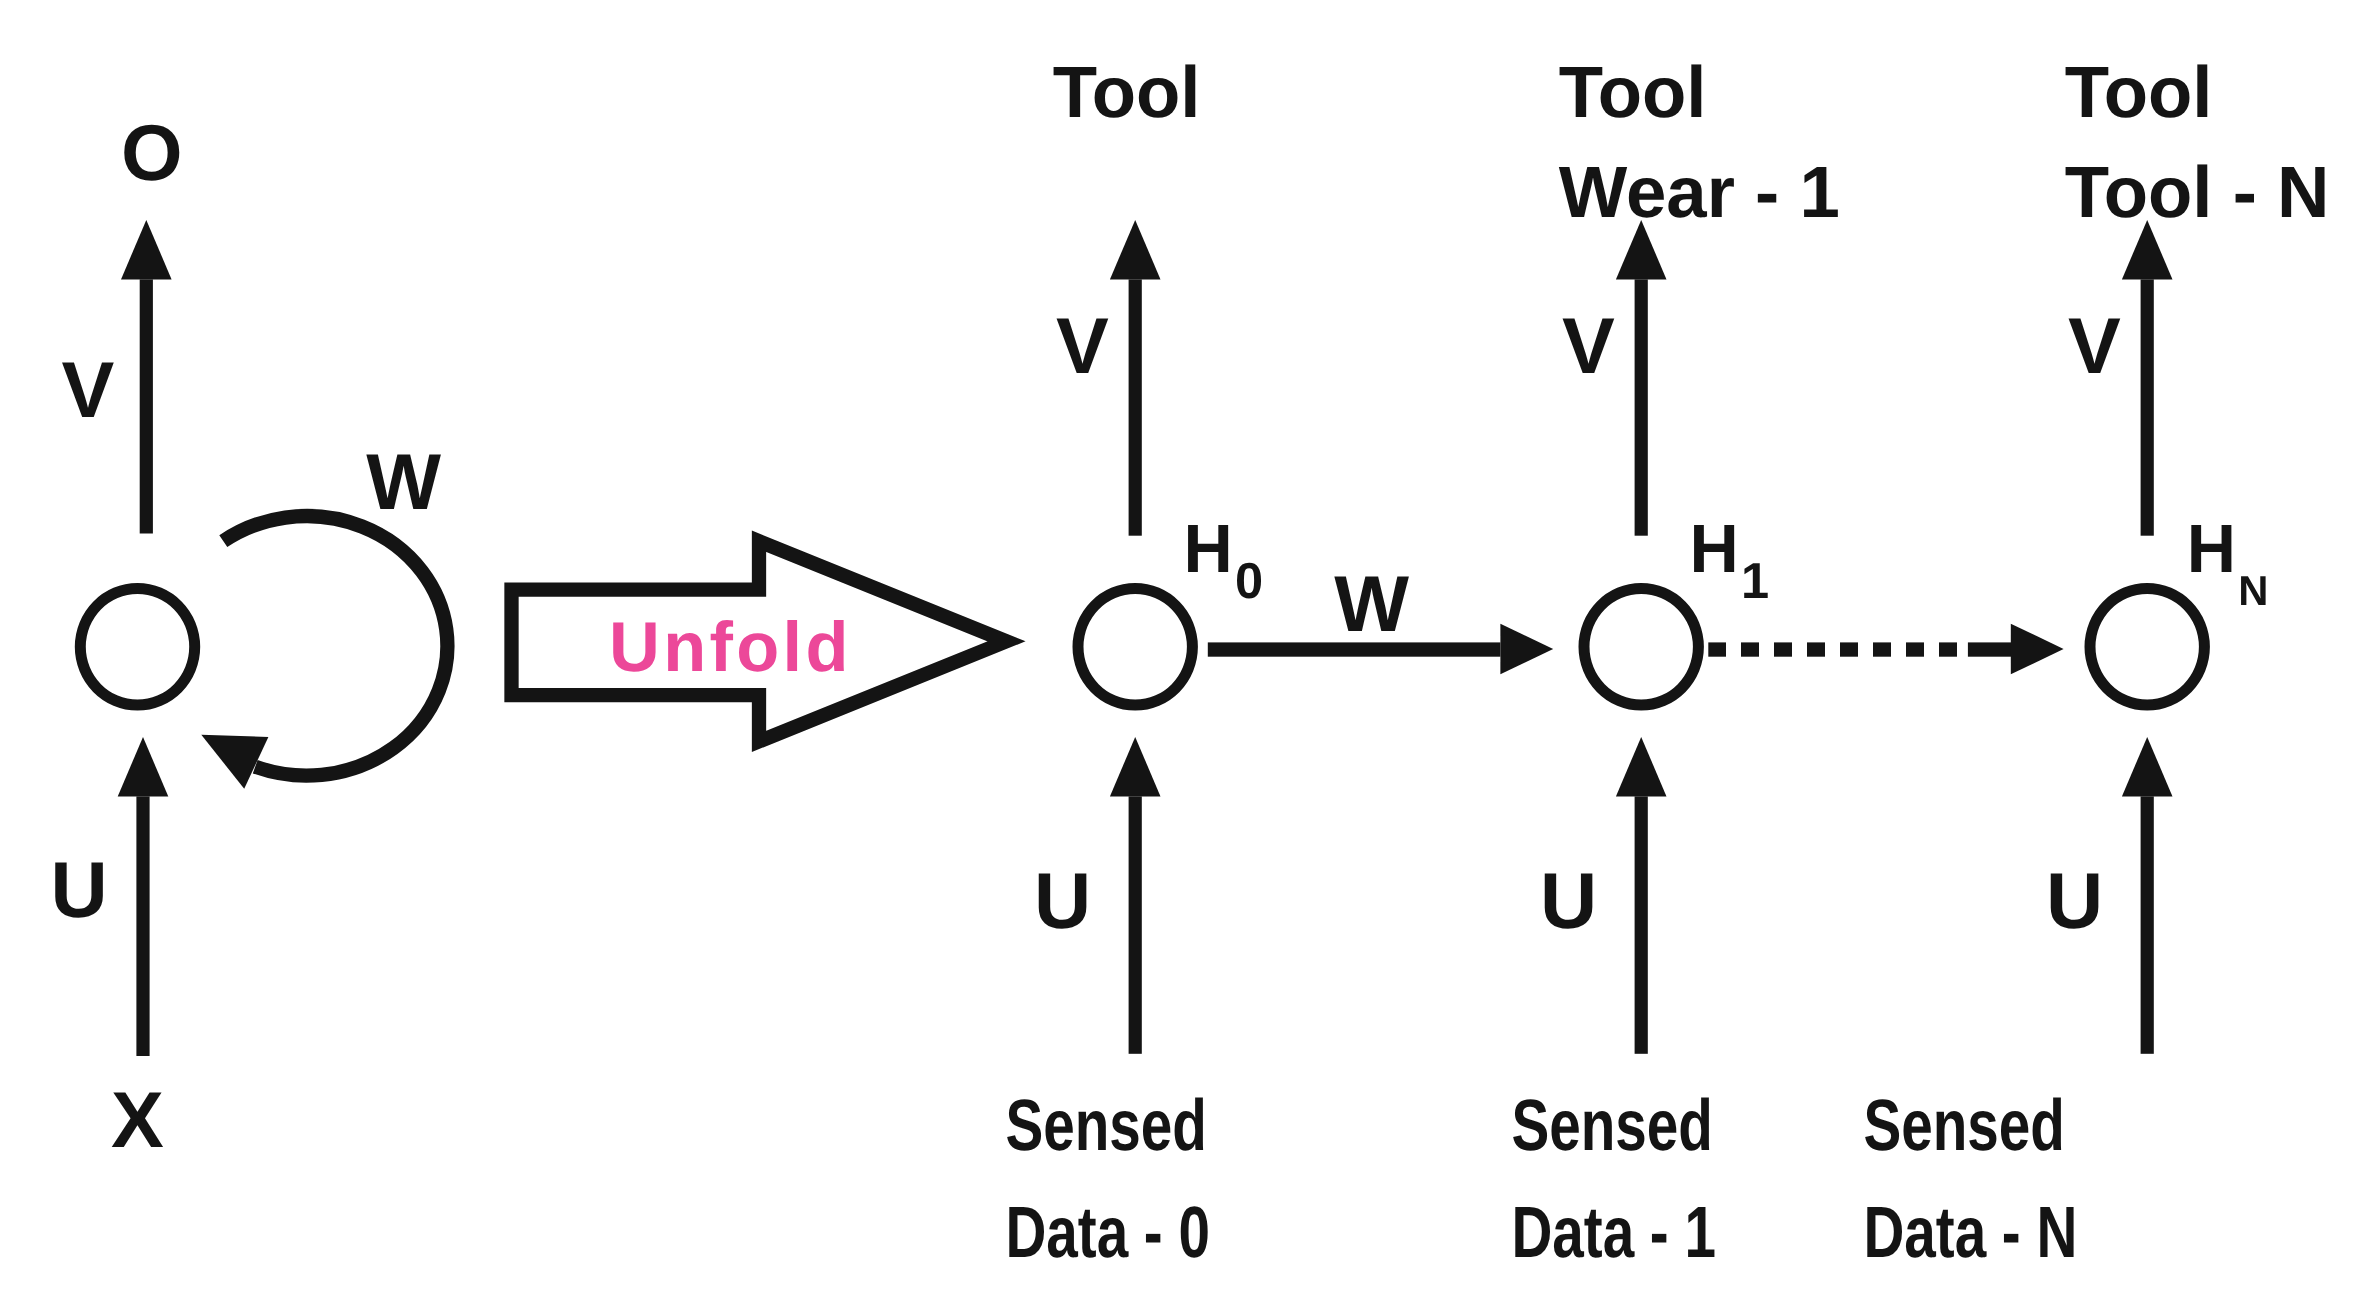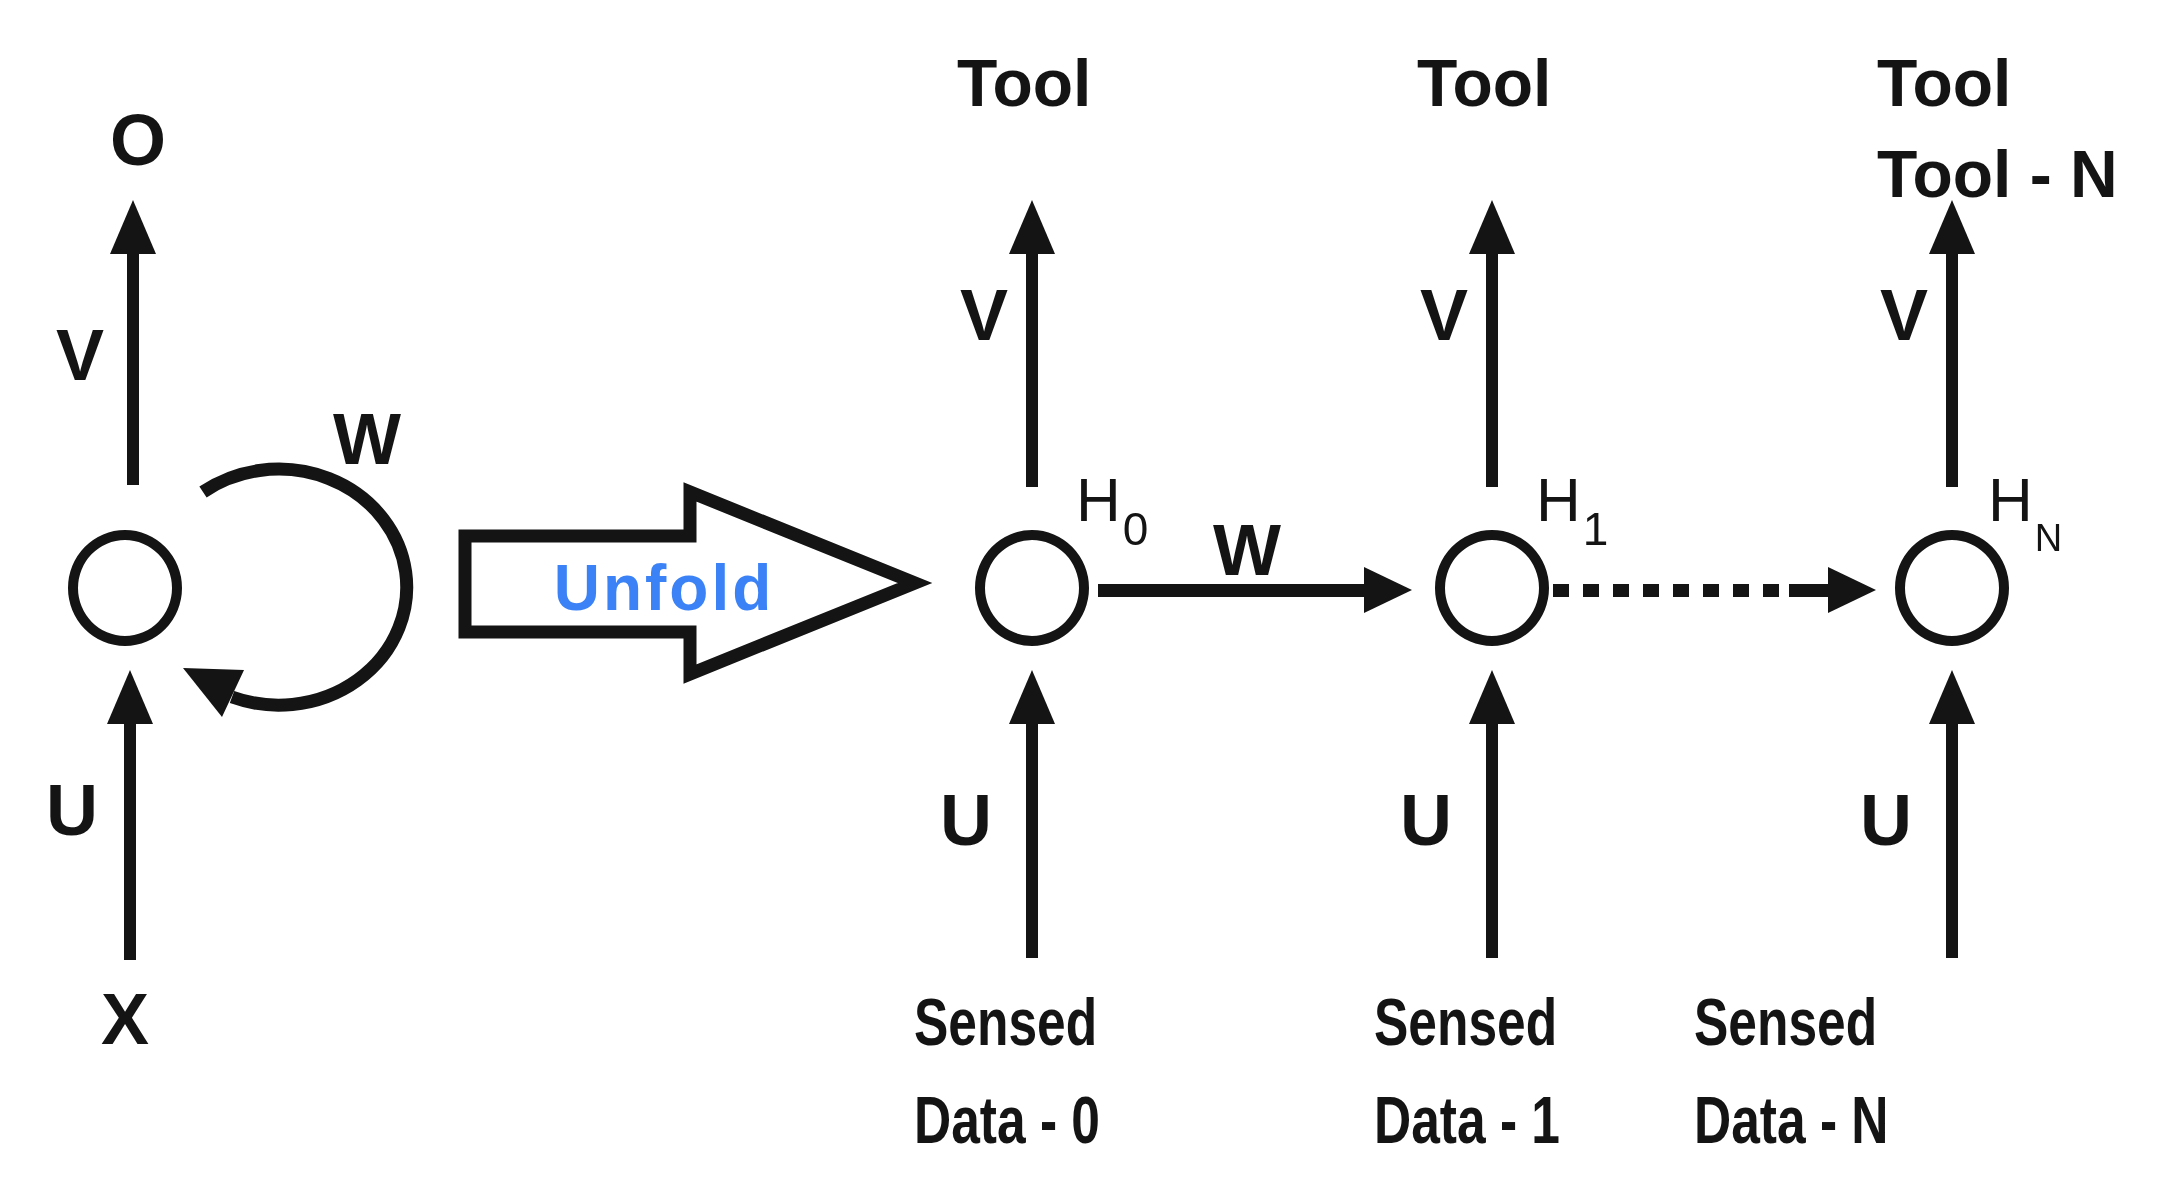--- a/index.html
+++ b/index.html
@@ -4,25 +4,25 @@
 <style>
   html,body{margin:0;padding:0;background:#fff;}
   .stage{
     position:relative;width:2162px;height:1185px;background:#ffffff;
     font-family:"Liberation Sans", sans-serif;color:#141414;overflow:hidden;
   }
   .lbl{position:absolute;font-weight:700;white-space:nowrap;line-height:1;}
   .big{font-size:72px;}
   .tw{font-size:66px;line-height:91px;}
   .sd{font-size:66px;line-height:98px;transform:scaleX(0.78);transform-origin:left top;}
-  .hlbl{font-size:62px;font-weight:400;text-align:right;}
+  .hlbl{font-size:62px;font-weight:700;text-align:right;}
   .hsub{font-size:46px;position:relative;top:24px;left:2px;}
   .unfold-txt{
     position:absolute;left:528px;top:551px;width:272px;text-align:center;
-    font-size:64px;font-weight:700;letter-spacing:3px;color:#3b82f6;
+    font-size:64px;font-weight:700;letter-spacing:3px;color:#ec4899;
   }
   
   .node{
     position:absolute;width:94px;height:96px;border:10px solid #141414;border-radius:50%;
     background:#fff;box-sizing:content-box;
   }
   
   .arr-v{position:absolute;width:46px;}
   .arr-v .head{width:0;height:0;margin:0 auto;
     border-left:23px solid transparent;border-right:23px solid transparent;
@@ -93,20 +93,21 @@
     </div>
   </div>
 
   <div class="hline" style="left:1098px;top:584px;width:266px;"></div>
   <div class="head-r" style="left:1364px;top:567px;"></div>
   <div class="lbl big" style="left:1213px;top:514px;">W</div>
 
   <div>
     <div class="lbl tw" style="left:1417px;top:38px;">
       <div>Tool</div>
+      <div>Wear - 1</div>
     </div>
     <div class="arr-v" style="left:1469px;top:200px;">
       <div class="head"></div>
       <div class="shaft" style="height:233px;"></div>
     </div>
     <div class="lbl big" style="left:1420px;top:279px;">V</div>
     <div class="node" style="left:1435px;top:530px;"></div>
     <div class="lbl hlbl" style="left:1536px;top:469px;"><span>H</span><span class="hsub">1</span></div>
     <div class="arr-v" style="left:1469px;top:670px;">
       <div class="head"></div>

